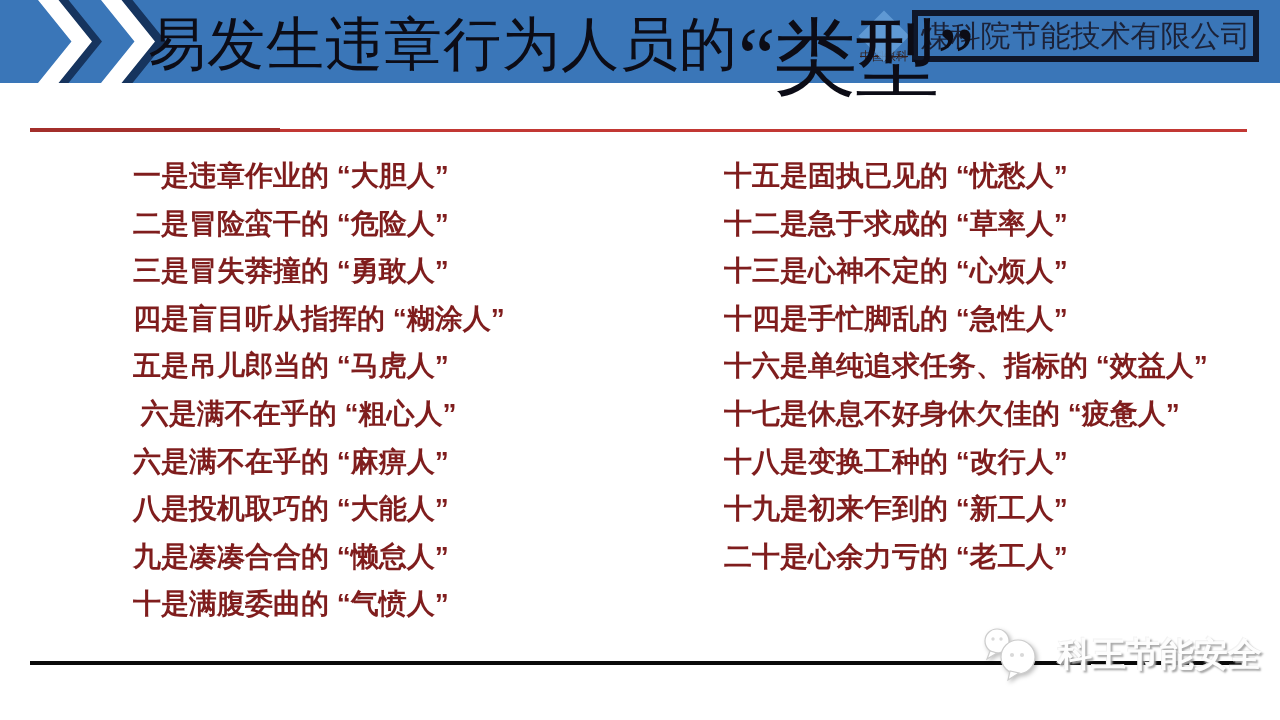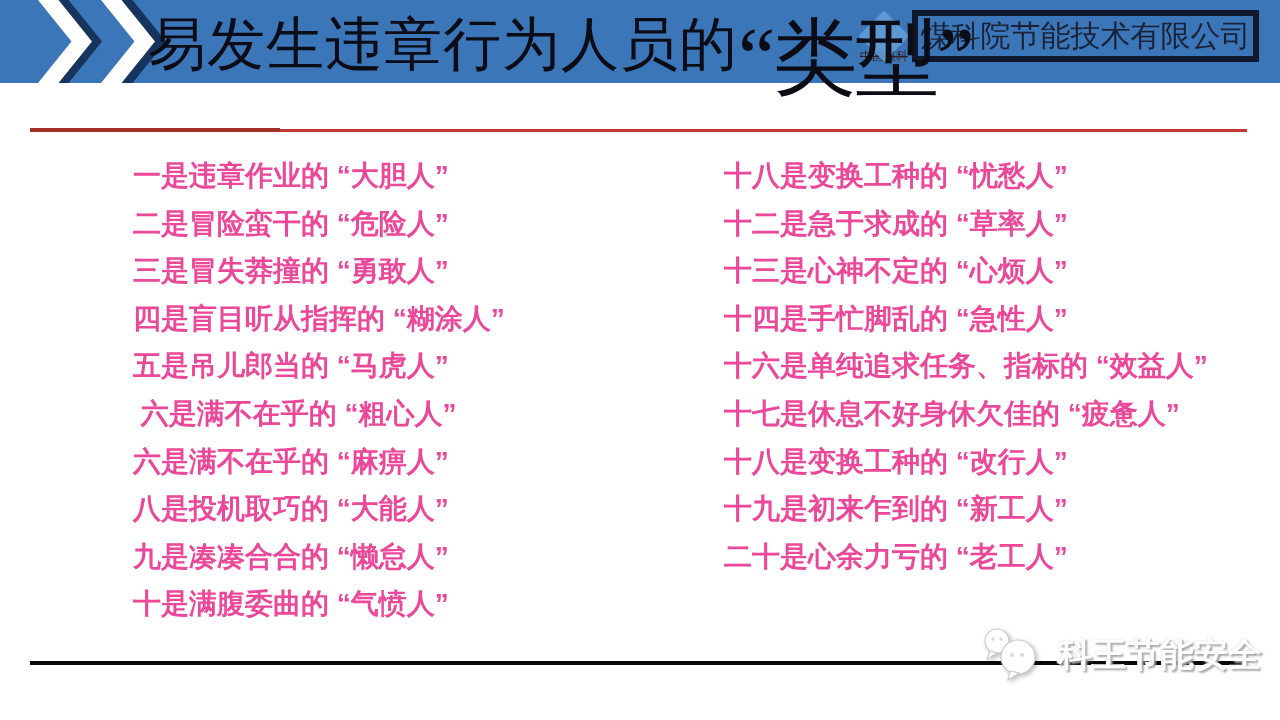--- a/index.html
+++ b/index.html
@@ -69,21 +69,21 @@
     position:absolute; left:30px; top:128px; width:250px; height:4px;
     background:#a32f2b;
   }
 
   
   .col { position:absolute; top:152px; z-index:1; }
   .col-left  { left:133px; width:570px; }
   .col-right { left:724px; width:545px; }
   .col p {
     margin:0; line-height:47.6px; font-size:28px; font-weight:700;
-    color:#ec4899; white-space:pre; letter-spacing:0;
+    color:#7f1d1d; white-space:pre; letter-spacing:0;
   }
 
   
   .black-line {
     position:absolute; left:30px; top:661px; width:1215px; height:4px;
     background:#0a0a0a; z-index:1;
   }
   .watermark {
     position:absolute; left:980px; top:626px; z-index:2;
     display:flex; align-items:center;
@@ -125,21 +125,21 @@
   <p>三是冒失莽撞的 “勇敢人”</p>
   <p>四是盲目听从指挥的 “糊涂人”</p>
   <p>五是吊儿郎当的 “马虎人”</p>
   <p> 六是满不在乎的 “粗心人”</p>
   <p>六是满不在乎的 “麻痹人”</p>
   <p>八是投机取巧的 “大能人”</p>
   <p>九是凑凑合合的 “懒怠人”</p>
   <p>十是满腹委曲的 “气愤人”</p>
 </div>
 <div class="col col-right">
-  <p>十八是变换工种的 “忧愁人”</p>
+  <p>十五是固执已见的 “忧愁人”</p>
   <p>十二是急于求成的 “草率人”</p>
   <p>十三是心神不定的 “心烦人”</p>
   <p>十四是手忙脚乱的 “急性人”</p>
   <p>十六是单纯追求任务、指标的 “效益人”</p>
   <p>十七是休息不好身休欠佳的 “疲惫人”</p>
   <p>十八是变换工种的 “改行人”</p>
   <p>十九是初来乍到的 “新工人”</p>
   <p>二十是心余力亏的 “老工人”</p>
 </div>
 

